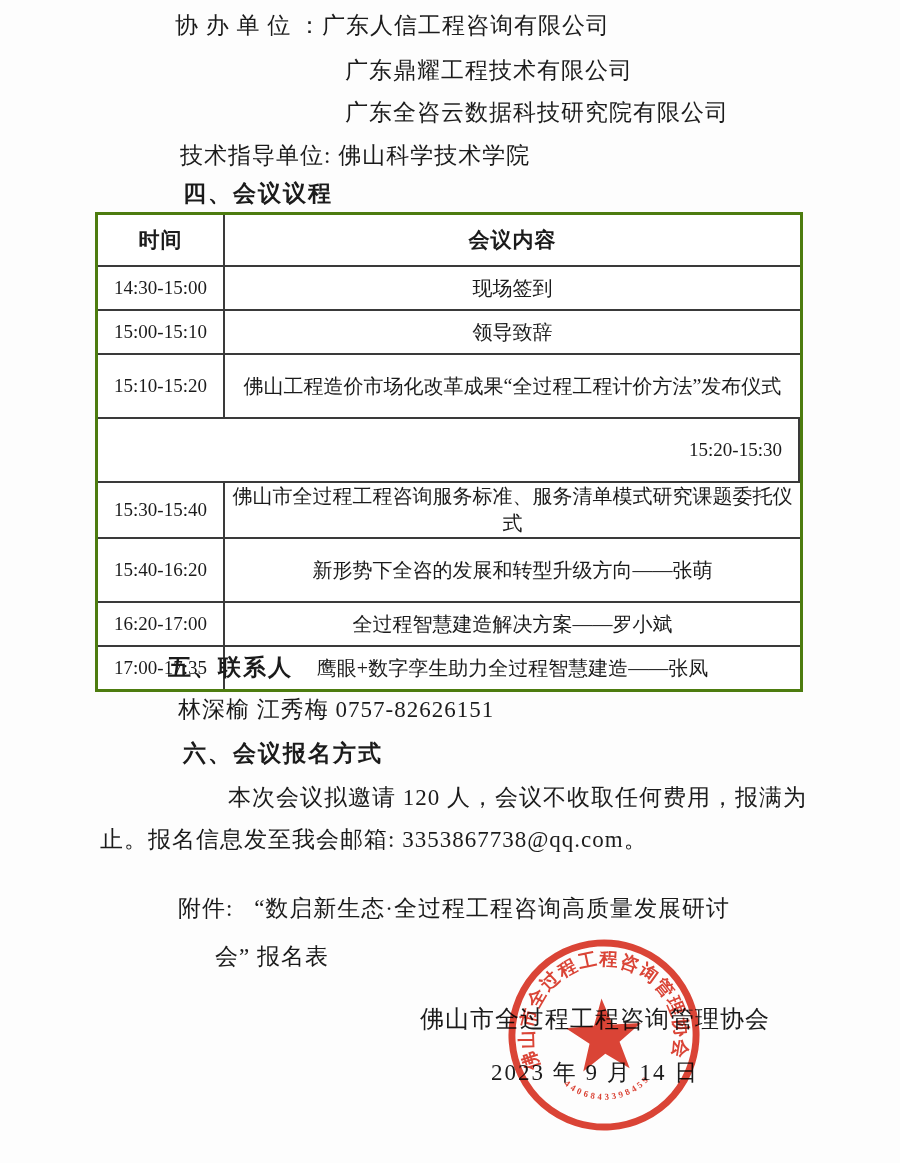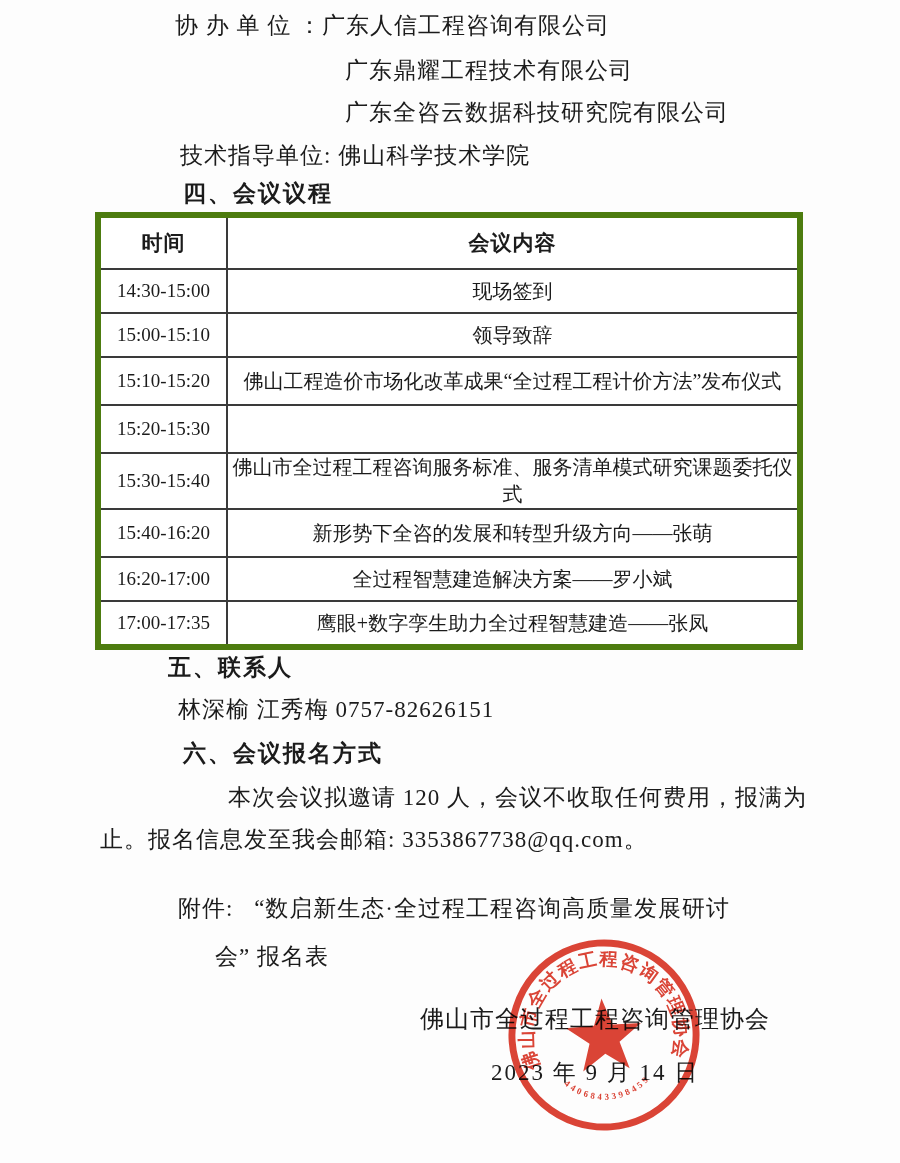--- a/index.html
+++ b/index.html
@@ -15,37 +15,37 @@
   }
   .abs { position: absolute; white-space: nowrap; }
   .body-text { font-size: 23px; letter-spacing: 1px; }
   .heading { font-size: 23px; font-weight: 700; letter-spacing: 2px; }
 
   
   .agenda-table {
     position: absolute;
     left: 95px; top: 212px;
     width: 708px;
-    border: 6px solid #4d7c0f;
+    border: 3px solid #4d7c0f;
     background: #fff;
   }
   .tr { display: flex; border-top: 2px solid #3a3a3a; }
   .tr:first-child { border-top: none; }
   .td {
     display: flex; align-items: center; justify-content: center;
     text-align: center;
   }
   .td.time {
     width: 127px; flex: 0 0 127px;
     border-right: 2px solid #3a3a3a;
     font-size: 19px; letter-spacing: 0;
   }
   .td.content { flex: 1; font-size: 20px; letter-spacing: 0; padding: 0 4px; }
   .tr.header .td { font-size: 21px; font-weight: 700; letter-spacing: 1px; }
-  .h50 { height: 50px; } .h44 { height: 44px; } .h48 { height: 48px; } .h56 { height: 56px; }
+  .h50 { height: 50px; } .h44 { height: 44px; } .h48 { height: 64px; justify-content: flex-end; } .h56 { height: 56px; }
 
   
   .sig-block { left: 410px; top: 1003px; width: 370px; text-align: center; }
   .sig-org { font-size: 24px; letter-spacing: 1px; }
   .sig-date { margin-top: 22px; font-size: 23px; letter-spacing: 2px; }
 
   
   .stamp {
     position: absolute;
     left: 505px; top: 936px;

